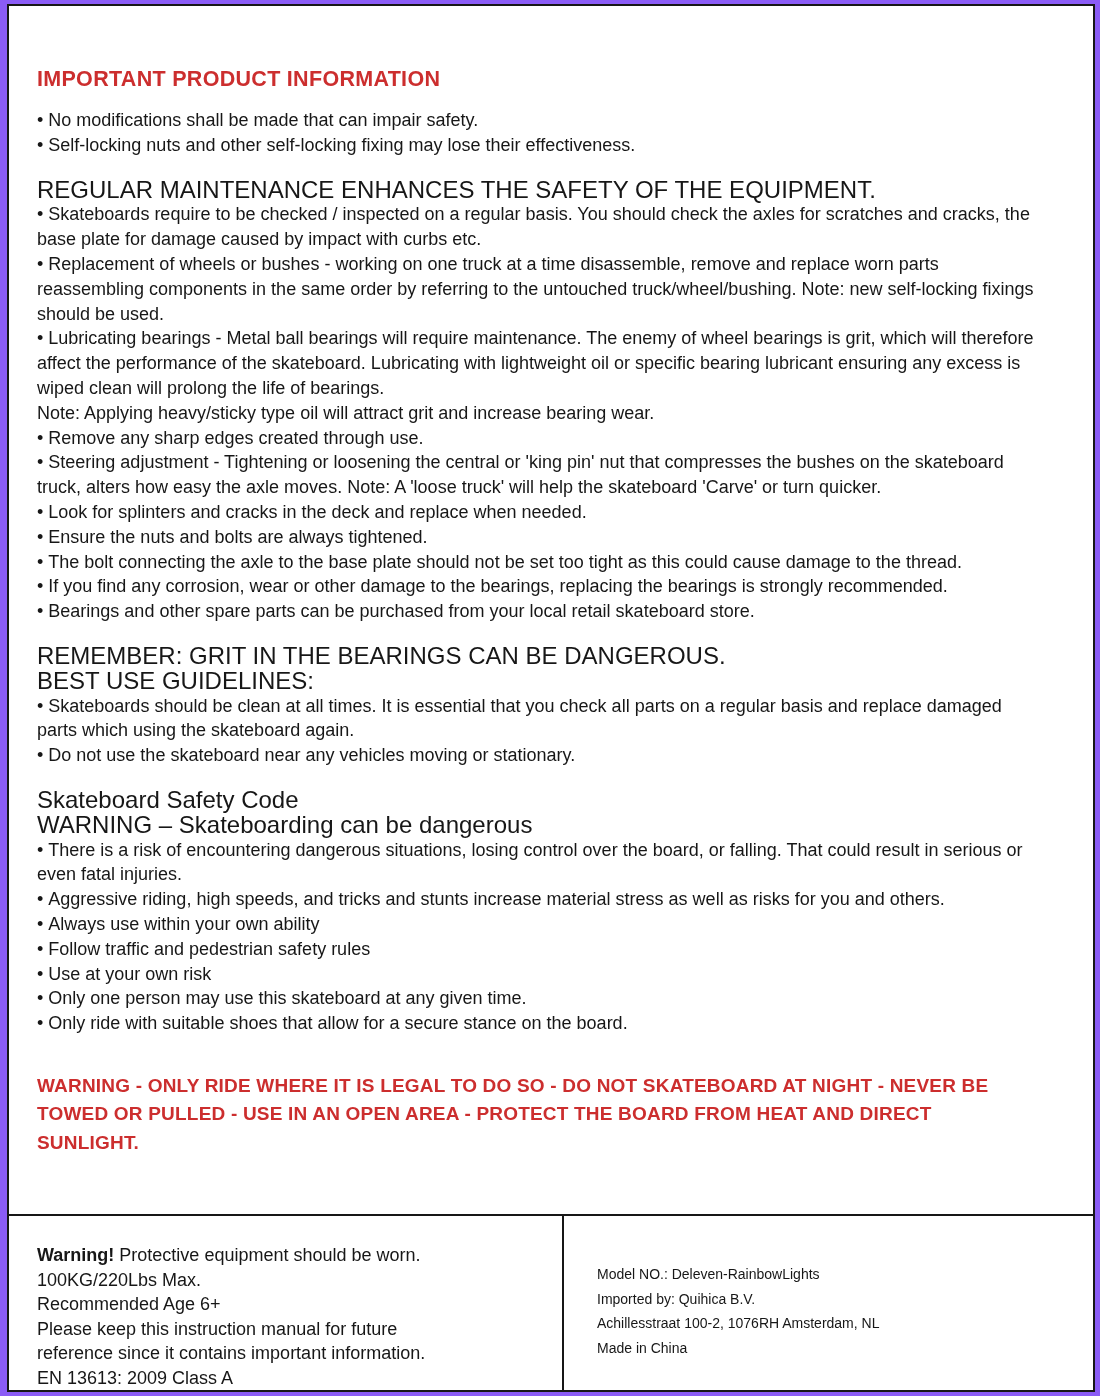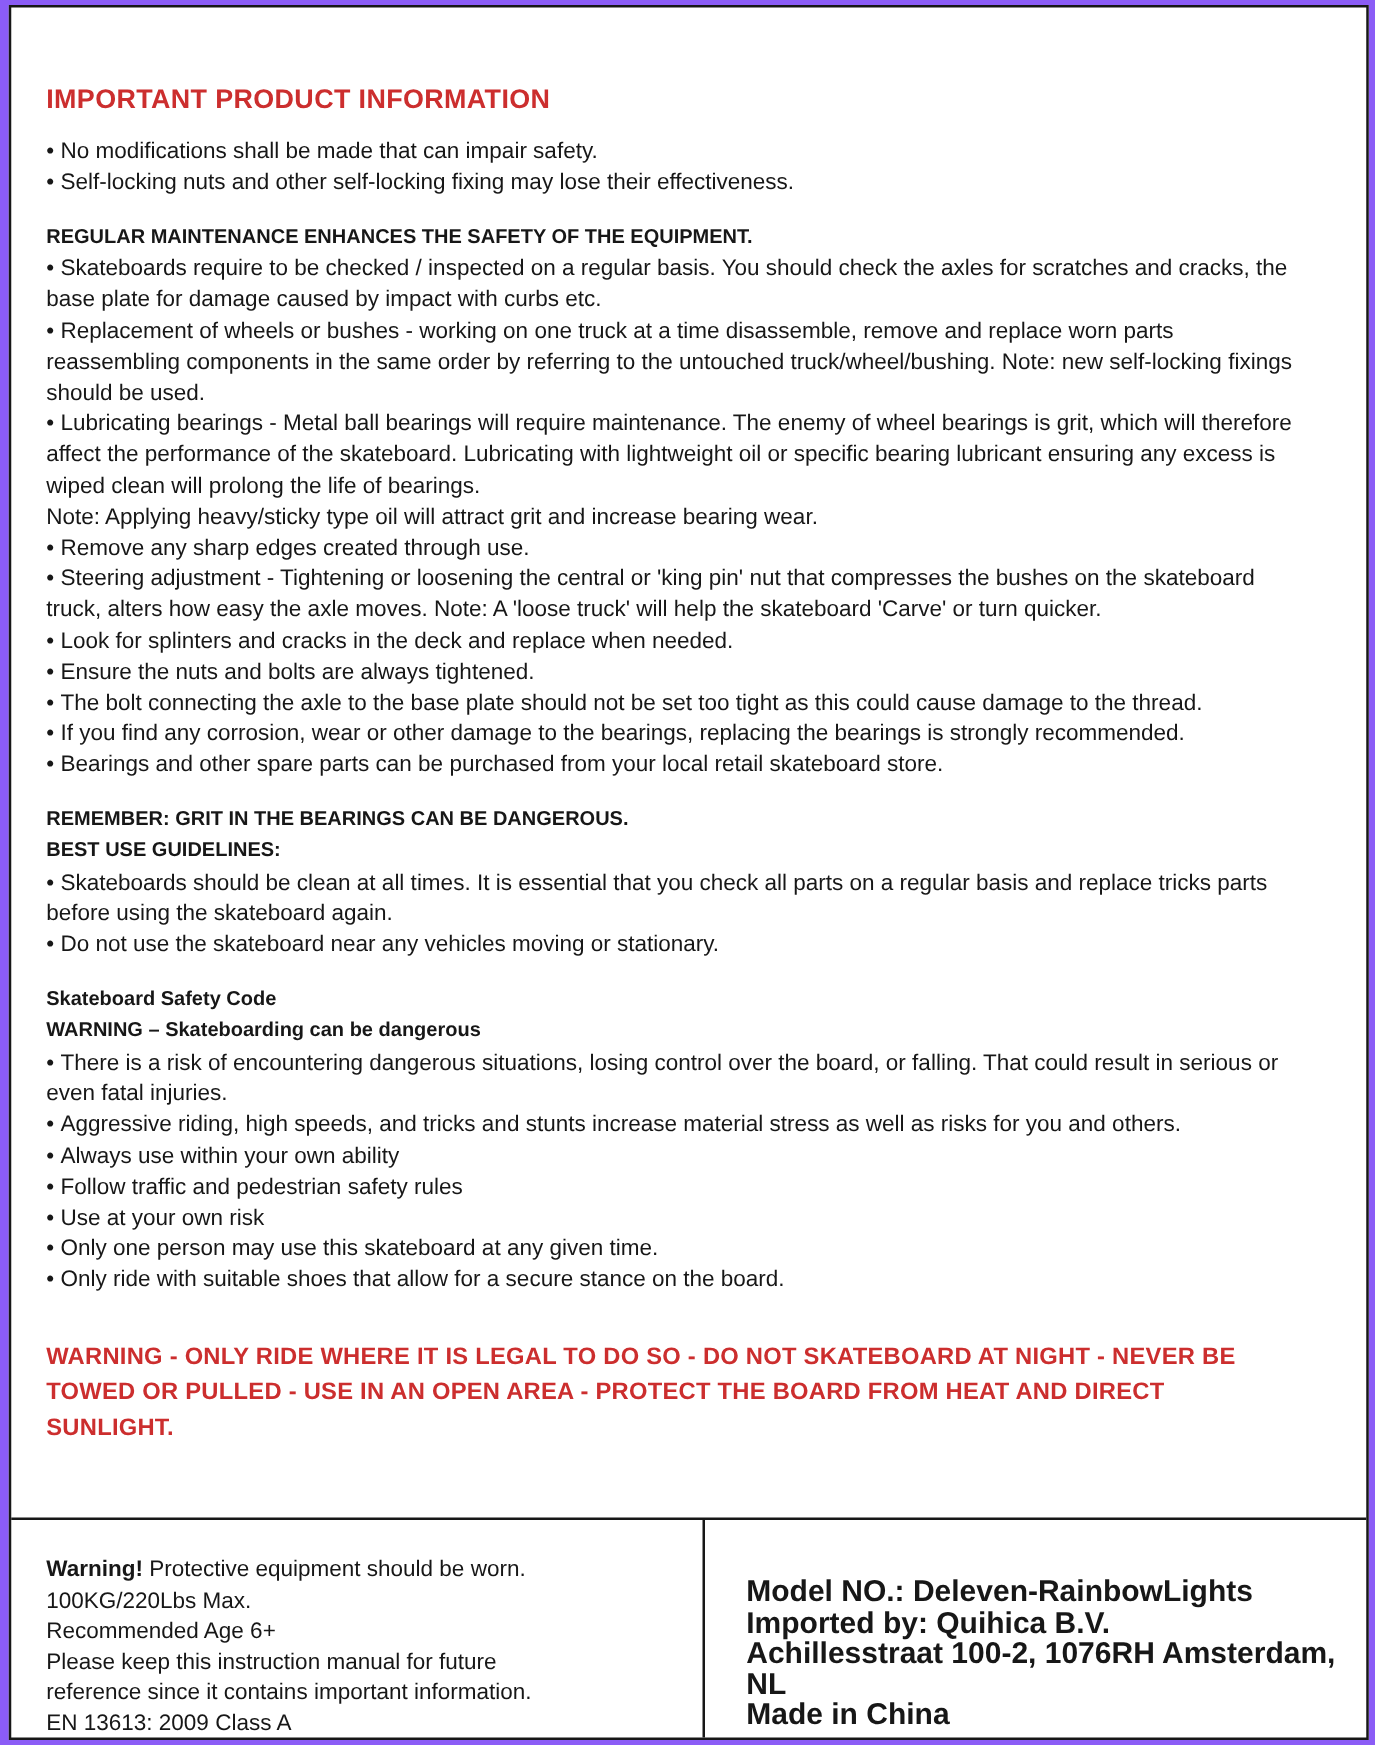--- a/index.html
+++ b/index.html
@@ -30,22 +30,22 @@
   .main p { margin: 0; }
   .title {
     font-size: 21.5px;
     font-weight: bold;
     color: #cc2e2e;
     letter-spacing: 0.3px;
     margin: 0 0 16px 0;
     line-height: 26px;
   }
   .sec {
-    font-size: 16px;
-    font-weight: bold;
+    font-size: 24px;
+    font-weight: normal;
     margin: 0;
     line-height: 24.8px;
   }
   .gap { margin-top: 20px; }
   .b::before { content: "\2022\00A0"; }
   .banner {
     margin-top: 36px;
     color: #cc2e2e;
     font-weight: bold;
     font-size: 19px;
@@ -62,23 +62,22 @@
     width: 515px;
     flex: 0 0 515px;
     border-right: 2px solid #171717;
     padding: 27px 10px 0 28px;
     font-size: 18px;
     line-height: 24.5px;
   }
   .footer-right {
     flex: 1 1 auto;
     padding: 46px 10px 0 33px;
-    font-size: 24px;
+    font-size: 14px;
     line-height: 24.5px;
-    font-weight: bold;
   }
   .footer p { margin: 0; }
   .bold { font-weight: bold; }
 </style>
 </head>
 <body>
 
 <div class="page">
   <div class="frame">
 
@@ -96,21 +95,21 @@
       <p class="b">Remove any sharp edges created through use.</p>
       <p class="b">Steering adjustment - Tightening or loosening the central or 'king pin' nut that compresses the bushes on the skateboard truck, alters how easy the axle moves. Note: A 'loose truck' will help the skateboard 'Carve' or turn quicker.</p>
       <p class="b">Look for splinters and cracks in the deck and replace when needed.</p>
       <p class="b">Ensure the nuts and bolts are always tightened.</p>
       <p class="b">The bolt connecting the axle to the base plate should not be set too tight as this could cause damage to the thread.</p>
       <p class="b">If you find any corrosion, wear or other damage to the bearings, replacing the bearings is strongly recommended.</p>
       <p class="b">Bearings and other spare parts can be purchased from your local retail skateboard store.</p>
 
       <h2 class="sec gap">REMEMBER: GRIT IN THE BEARINGS CAN BE DANGEROUS.</h2>
       <h2 class="sec">BEST USE GUIDELINES:</h2>
-      <p class="b">Skateboards should be clean at all times. It is essential that you check all parts on a regular basis and replace tricks parts before using the skateboard again.</p>
+      <p class="b">Skateboards should be clean at all times. It is essential that you check all parts on a regular basis and replace damaged parts which using the skateboard again.</p>
       <p class="b">Do not use the skateboard near any vehicles moving or stationary.</p>
 
       <h2 class="sec gap">Skateboard Safety Code</h2>
       <h2 class="sec">WARNING – Skateboarding can be dangerous</h2>
       <p class="b">There is a risk of encountering dangerous situations, losing control over the board, or falling. That could result in serious or even fatal injuries.</p>
       <p class="b">Aggressive riding, high speeds, and tricks and stunts increase material stress as well as risks for you and others.</p>
       <p class="b">Always use within your own ability</p>
       <p class="b">Follow traffic and pedestrian safety rules</p>
       <p class="b">Use at your own risk</p>
       <p class="b">Only one person may use this skateboard at any given time.</p>

